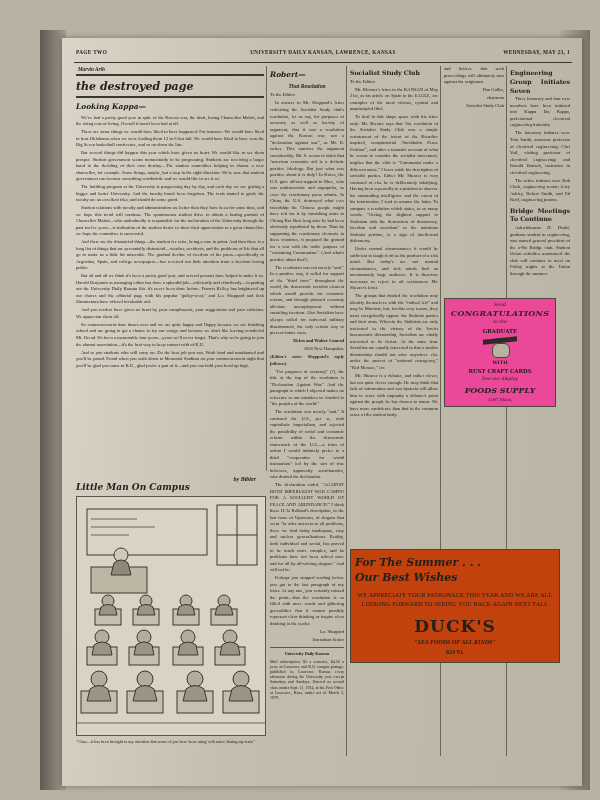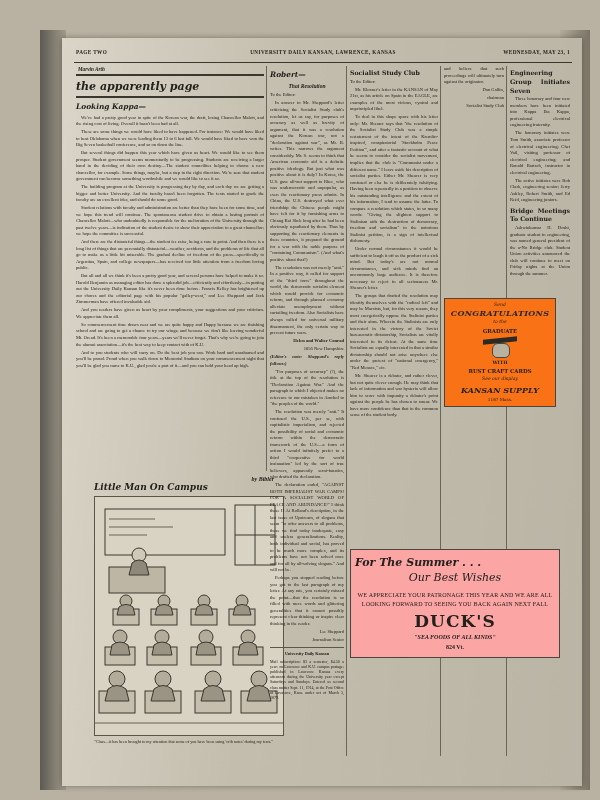--- a/index.html
+++ b/index.html
@@ -74,33 +74,33 @@
     font-family:"DejaVu Serif", serif;
   }
   .subhead{font-size:5.6px;font-weight:bold;font-style:italic;margin:0 0 2px 0;text-align:center;}
   p{margin:0 0 1.5px 0;text-indent:5px;}
   p.noind{text-indent:0;}
   .sig{text-align:right;font-size:4.4px;margin-top:2px;}
   .hr{border-top:1px solid #5d5749;margin:3px 0;}
 
   
   .cartoon{
-    position:absolute;left:20px;top:430px;width:180px;
+    position:absolute;left:2px;top:430px;width:180px;
   }
   .cartoon-title{font-size:9px;font-weight:bold;font-style:italic;font-family:"DejaVu Serif",serif;}
   .cartoon-by{font-size:6px;font-style:italic;float:right;font-weight:bold;}
   .cartoon-box{
     position:relative;margin-top:2px;width:188px;height:238px;
     background:#d8d2c2;border:1px solid #5b5647;overflow:hidden;
   }
   .cartoon-cap{font-size:4.2px;margin-top:3px;text-align:justify;line-height:1.3;}
 
   
   .ad{
-    border:1px solid #4a463b;background:#f97316;padding:3px;margin-top:4px;
+    border:1px solid #4a463b;background:#ec4899;padding:3px;margin-top:4px;
     text-align:center;
   }
   .ad-congrats{font-family:"DejaVu Serif",serif;}
   .ad-congrats .big{
     font-size:8px;font-weight:bold;font-style:italic;letter-spacing:.3px;color:#2b2822;
   }
   .ad-congrats .small{font-size:4.6px;}
   .ad-congrats .cards{font-size:5.4px;font-weight:bold;margin-top:2px;}
   .ad-congrats .store{font-size:8px;font-weight:bold;font-style:italic;margin-top:3px;}
   .ad-congrats .addr{font-size:4.2px;}
@@ -108,26 +108,26 @@
     width:34px;height:20px;margin:2px auto;position:relative;
   }
   .grad-cap .board{
     position:absolute;left:0;top:0;width:34px;height:5px;background:#2c2a24;transform:skewY(-6deg);
   }
   .grad-cap .head{
     position:absolute;left:9px;top:5px;width:16px;height:13px;background:#b9b2a0;border:1px solid #4a463b;border-radius:6px 6px 5px 5px;
   }
 
   .ad-summer{
-    margin-top:6px;border:1px solid #4a463b;background:#fca5a5;padding:5px 4px;text-align:center;
+    margin-top:6px;border:1px solid #4a463b;background:#c2410c;padding:5px 4px;text-align:center;
   }
   .ad-summer .l1{font-size:11px;font-weight:bold;font-style:italic;font-family:"DejaVu Serif",serif;}
-  .ad-summer .l2{font-size:11px;font-weight:normal;font-style:italic;font-family:"DejaVu Serif",serif;text-align:center;}
+  .ad-summer .l2{font-size:11px;font-weight:bold;font-style:italic;font-family:"DejaVu Serif",serif;text-align:left;}
   .ad-summer .body{font-size:6px;line-height:1.5;margin-top:5px;text-align:center;letter-spacing:.2px;}
-  .ad-summer .ducks{font-size:17px;font-weight:bold;font-family:"DejaVu Serif",serif;letter-spacing:1px;}
+  .ad-summer .ducks{font-size:17px;font-weight:bold;font-family:"DejaVu Serif",serif;letter-spacing:1px;margin-top:5px;}
   .ad-summer .tag{font-size:6px;font-style:italic;font-weight:bold;}
   .ad-summer .addr{font-size:6px;font-weight:bold;margin-top:2px;}
 
   .small-center{text-align:center;font-size:4.2px;}
   .tiny{font-size:4px;line-height:1.3;}
   .bold{font-weight:bold;}
   .ital{font-style:italic;}
 </style>
 </head>
 <body>
@@ -146,21 +146,21 @@
     </div>
 
     <div class="rule-v" style="left:192px;height:405px;"></div>
     <div class="rule-v" style="left:272px;height:690px;"></div>
     <div class="rule-v" style="left:366px;height:690px;"></div>
     <div class="rule-v" style="left:432px;height:690px;"></div>
 
     <div class="col c1">
       <div class="kicker">Marvin Arth</div>
       <div class="kicker-rule"></div>
-      <h1 class="script">the apparently page</h1>
+      <h1 class="script">the destroyed page</h1>
       <div class="kicker-rule"></div>
       <h2 class="head">Looking Kappa—</h2>
       <p>We've had a pretty good year in spite of the Korean war, the draft, losing Chancellor Malott, and the rising cost of living. Overall it hasn't been bad at all.</p>
       <p>These are some things we would have liked to have happened. For instance: We would have liked to beat Oklahoma when we were leading them 13 to 6 last fall. We would have liked to have won the Big Seven basketball conference, and so on down the line.</p>
       <p>But several things did happen this year which have given us heart. We would like to see them prosper. Student government seems momentarily to be progressing. Students are receiving a larger hand in the deciding of their own destiny—The student councilites helping to choose a new chancellor, for example. Some things, maybe, but a step in the right direction. We're sure that student government can become something worthwhile and we would like to see it so.</p>
       <p>The building program at the University is progressing day by day, and each day we are getting a bigger and better University. And the faculty hasn't been forgotten. The texts started to grade the faculty are an excellent idea, and should do some good.</p>
       <p>Student relations with faculty and administration are better than they have been for some time, and we hope this trend will continue. The spontaneous student drive to obtain a lasting portrait of Chancellor Malott—who undoubtedly is responsible for the melioration of the University through the past twelve years—is indication of the student desire to show their appreciation to a great chancellor; we hope the committee is successful.</p>
       <p>And there are the distasteful things—the student fee raise, being a case in point. And then there is a long list of things that are perennially distasteful—weather, accidents, and the problems of life that all go to make us a little bit miserable. The gradual decline of freedom of the press—specifically to Argentina, Spain, and college newspapers—has received too little attention from a freedom loving public.</p>
       <p>But all and all we think it's been a pretty good year, and several persons have helped to make it so. Harold Benjamin as managing editor has done a splendid job—efficiently and effortlessly—in putting out the University Daily Kansan like it's never been done before. Francis Kelley has brightened up our chores and the editorial page with his popular "galley-west," and Lee Sheppard and Jack Zimmerman have offered invaluable aid.</p>
       <p>And you readers have given us heart by your compliments, your suggestions and your criticism. We appreciate them all.</p>
@@ -291,21 +291,21 @@
         <div class="big">CONGRATULATIONS</div>
         <div class="small ital">to the</div>
         <div class="cards">GRADUATE</div>
         <div class="grad-cap">
           <div class="board"></div>
             <div class="head"></div>
         </div>
         <div class="small bold">WITH</div>
         <div class="cards">RUST CRAFT CARDS</div>
         <div class="small ital">See our display</div>
-        <div class="store">KANSAN SUPPLY</div>
+        <div class="store">FOODS SUPPLY</div>
         <div class="addr">1167 Mass.</div>
       </div>
     </div>
 
     <div class="col c5">
       <h3 class="head">Engineering Group Initiates Seven</h3>
       <p>Three honorary and four new members have been initiated into Kappa Eta Kappa, professional electrical engineering fraternity.</p>
       <p>The honorary initiates were Tom Smith, associate professor of electrical engineering; Chet Vail, visiting professor of electrical engineering; and Ronald Bartsch, instructor in electrical engineering.</p>
       <p>The active initiates were Bob Clark, engineering senior; Jerry Ashley, Robert Smith, and Ed Reid, engineering juniors.</p>
       <h3 class="head">Bridge Meetings To Continue</h3>

